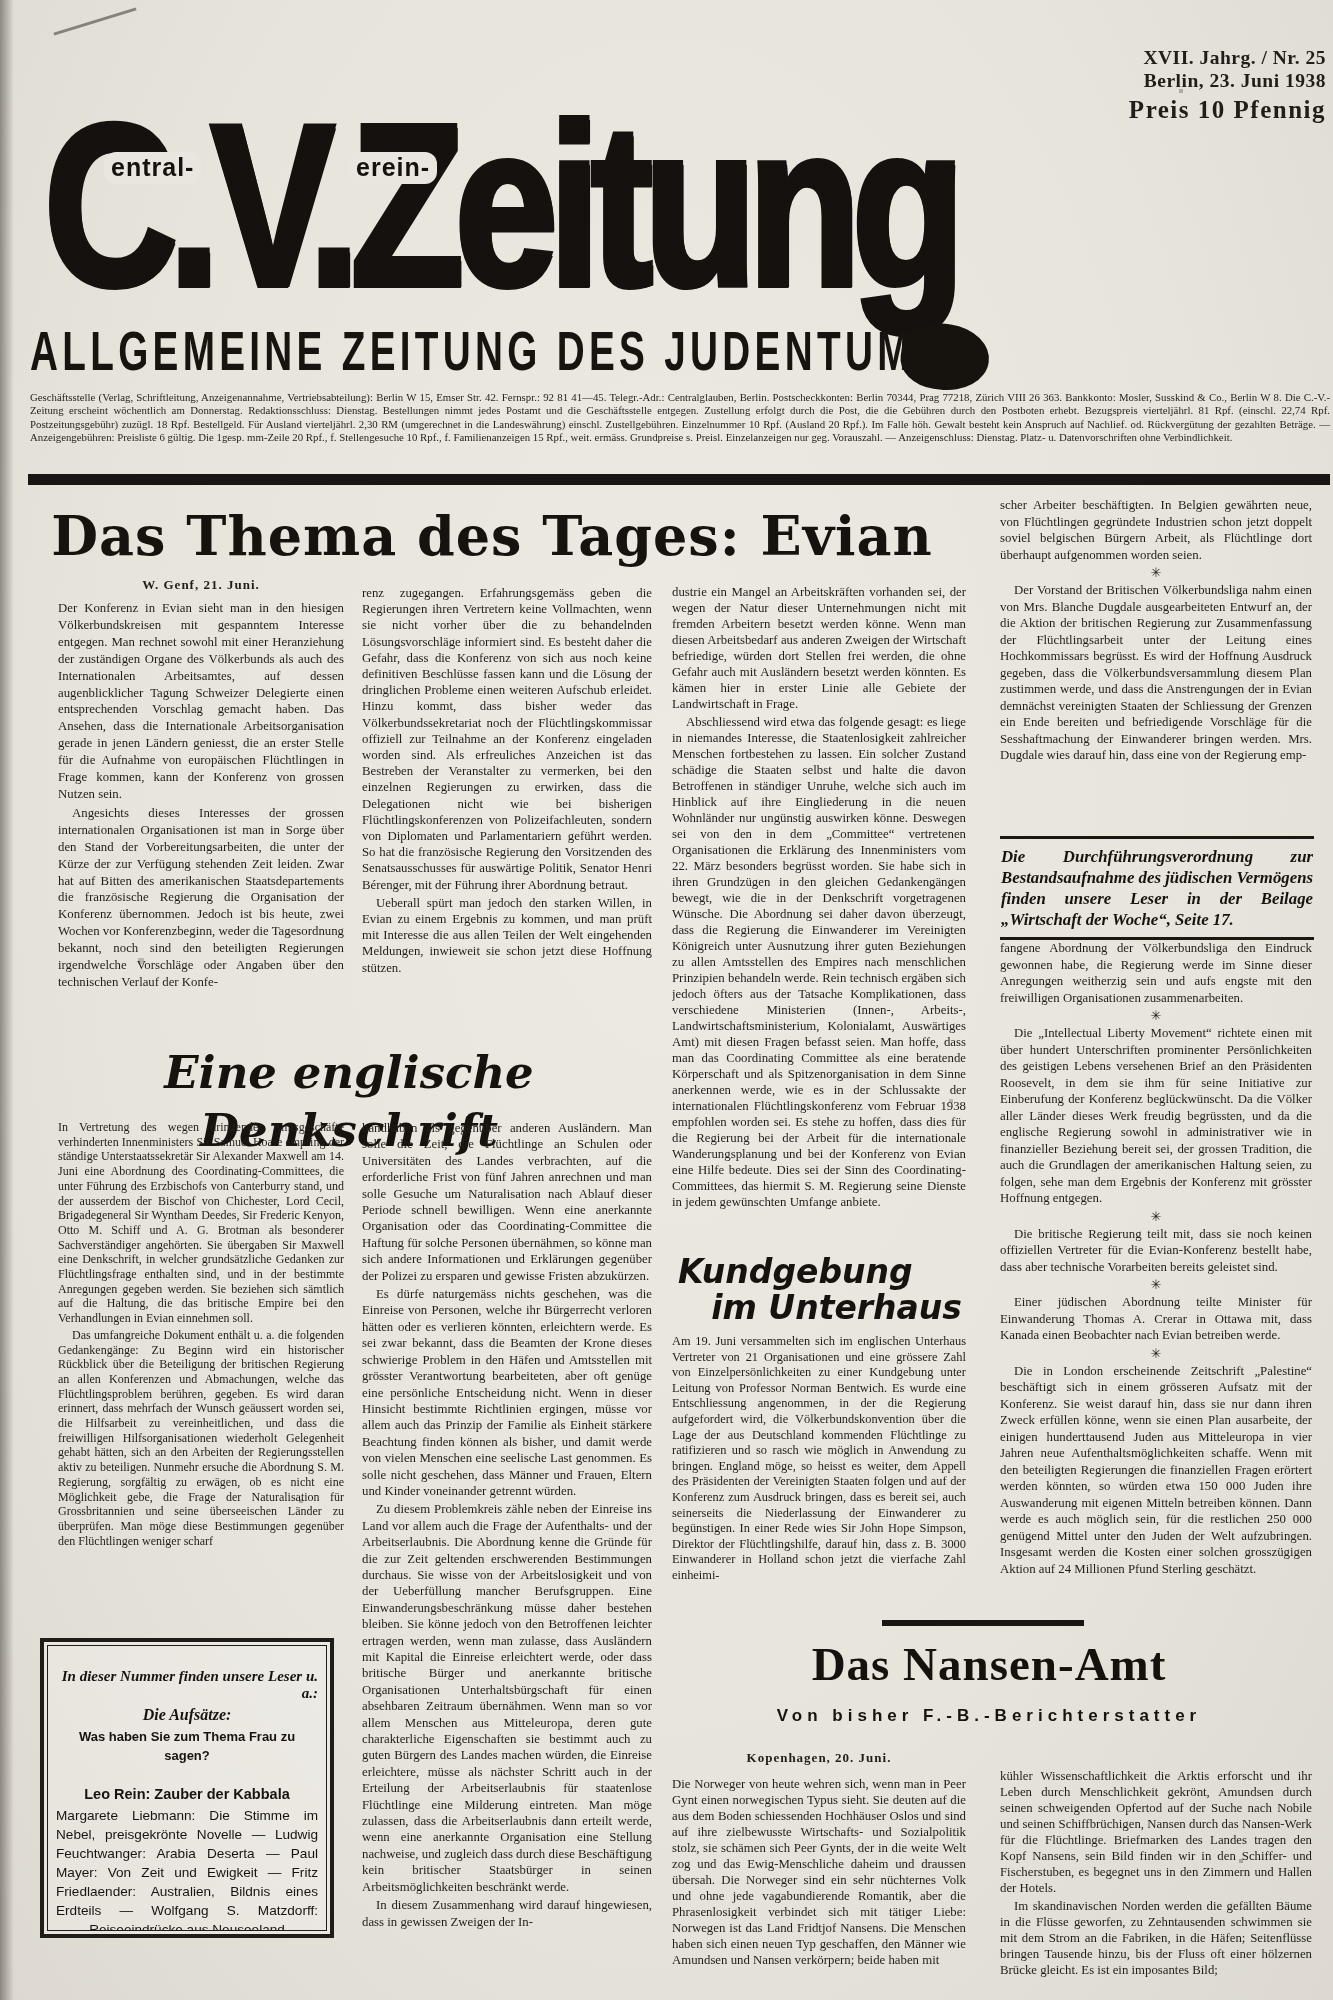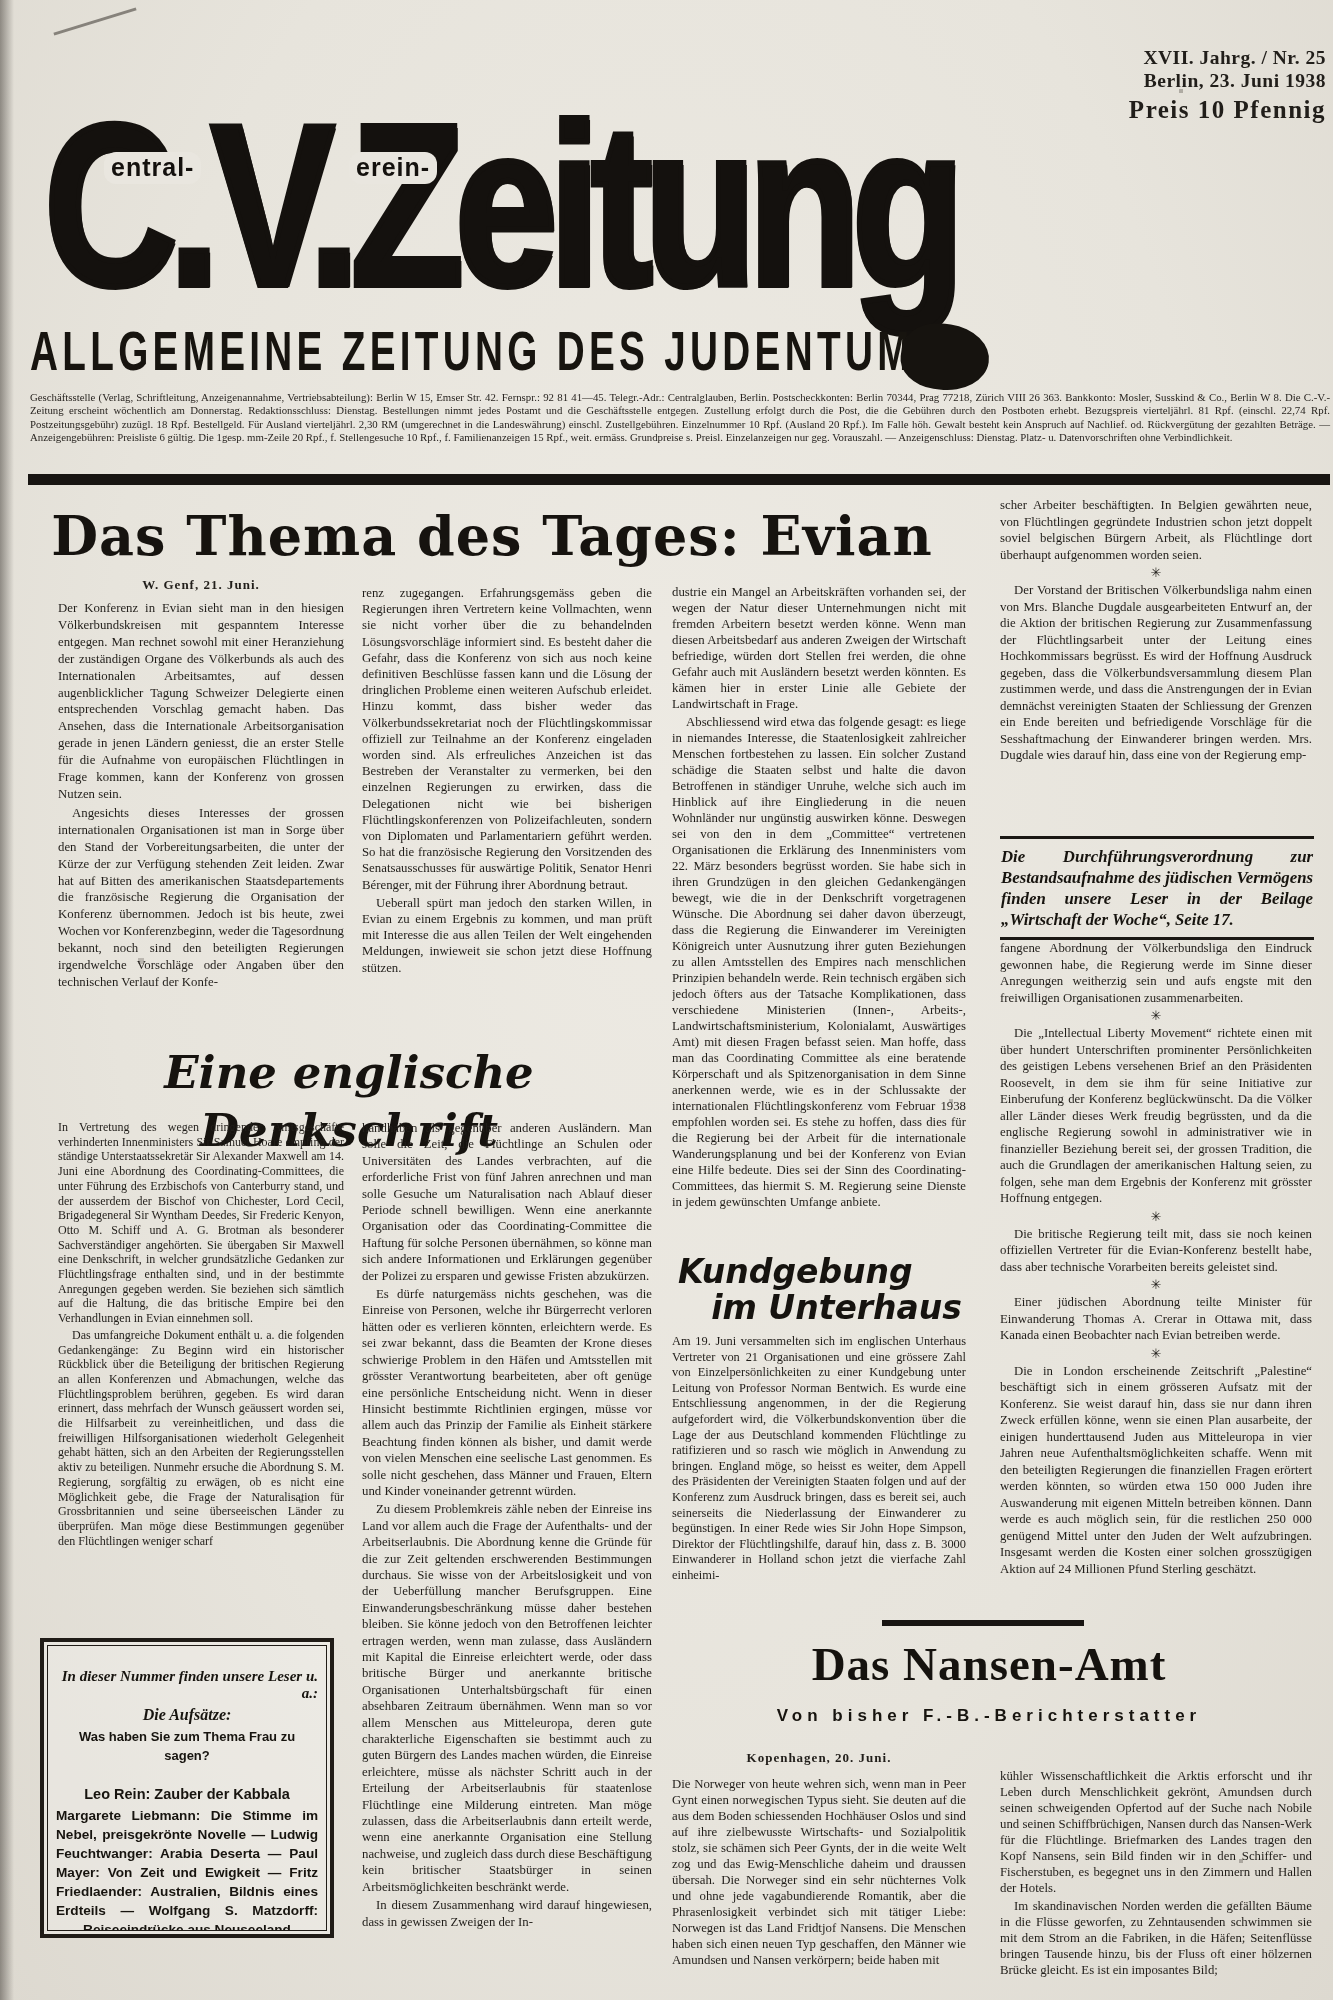--- a/index.html
+++ b/index.html
@@ -49,21 +49,21 @@
   .denk-col3{left:672px;top:584px;width:294px;height:668px;line-height:16px;}
   
   .index-box{left:40px;top:1638px;width:294px;height:300px;box-sizing:border-box;
         border:4px solid #201c17;padding:3px;background:rgba(255,255,255,.25);}
   .index-inner{border:1.5px solid #201c17;height:100%;box-sizing:border-box;padding:10px 8px 6px;
         font-family:"Liberation Sans",sans-serif;text-align:center;color:#17140f;overflow:hidden;}
   .idx-intro{font-family:"Liberation Serif",serif;font-style:italic;font-weight:bold;font-size:15px;margin:12px 0 4px;text-align:right;}
   .idx-sec{font-family:"Liberation Serif",serif;font-style:italic;font-weight:bold;font-size:16px;margin:4px 0 3px;}
   .idx-lead{font-weight:bold;font-size:13px;line-height:19px;margin:0 0 20px;}
   .idx-item{font-weight:bold;font-size:14.5px;line-height:19px;margin:0 0 2px;}
-  .idx-run{font-weight:bold;font-size:13.6px;line-height:19px;margin:0;text-align:justify;text-align-last:center;}
+  .idx-run{font-weight:normal;font-size:13.6px;line-height:19px;margin:0;text-align:justify;text-align-last:center;}
   
   .kund-headline{left:672px;top:1254px;width:294px;font-family:"DejaVu Sans",sans-serif;
         font-weight:bold;font-style:italic;font-size:33px;line-height:36px;color:#16130f;}
   .kund-l1{text-align:left;padding-left:6px;}
   .kund-l2{text-align:right;padding-right:4px;}
   .kund-body{left:672px;top:1334px;width:294px;height:266px;line-height:15.6px;font-size:12.4px;}
   
   .col4a{left:1000px;top:497px;width:312px;height:340px;line-height:16.5px;}
   .star-sep{text-align:center;font-size:13px;line-height:15px;margin:3px 0;text-indent:0 !important;}
   .notice{left:1000px;top:836px;width:312px;border-top:3.5px solid #1b1814;border-bottom:3.5px solid #1b1814;

